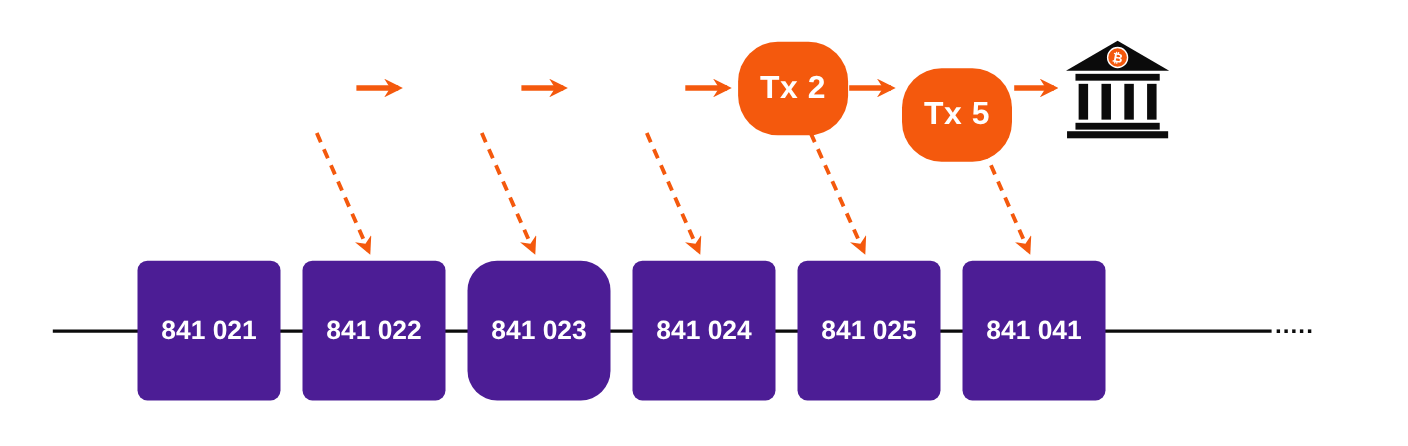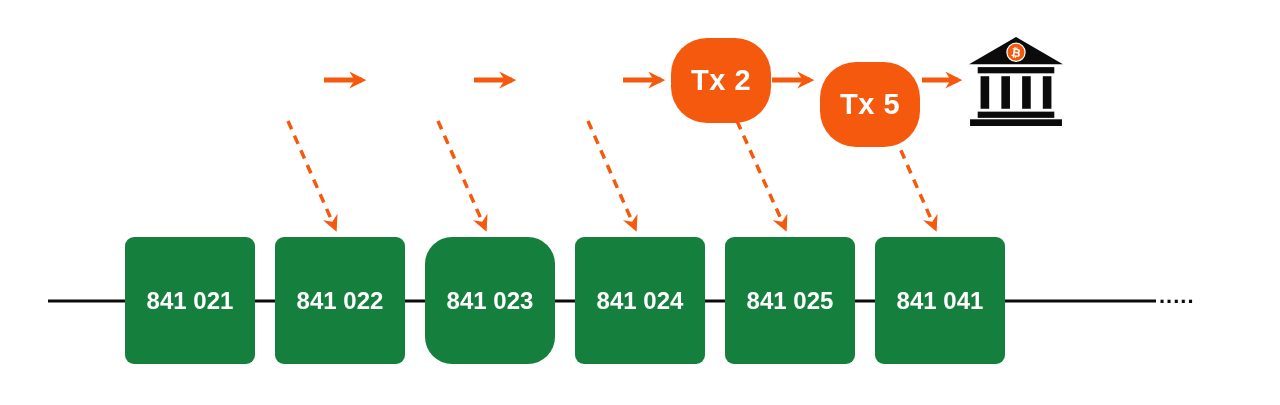--- a/index.html
+++ b/index.html
@@ -48,21 +48,21 @@
     top: 36px;
     width: 96px;
     height: 90px;
     z-index: 2;
   }
   .block {
     position: absolute;
     top: 237px;
     width: 130px;
     height: 127px;
-    background: #15803d;
+    background: #4c1d95;
     border-radius: 9px;
     display: flex;
     align-items: center;
     justify-content: center;
     color: #ffffff;
     font-size: 24px;
     font-weight: 700;
     z-index: 2;
   }
   .blk-1 { left: 125px; }

